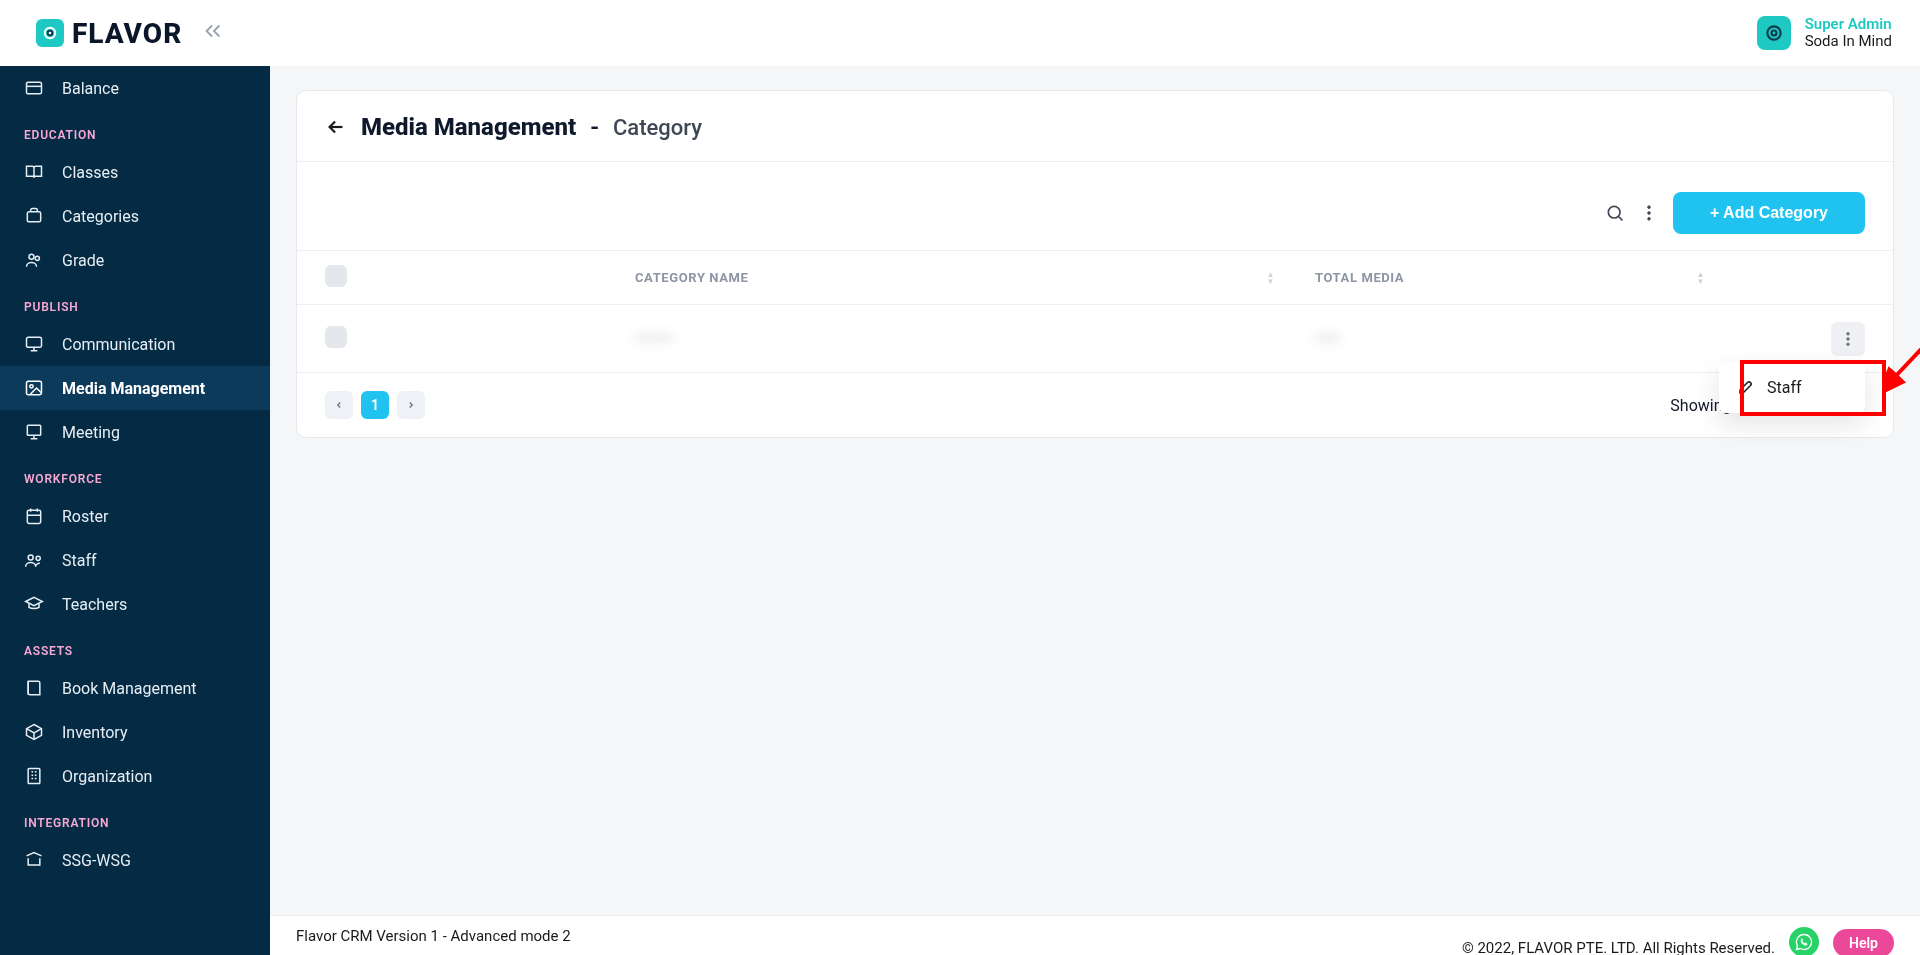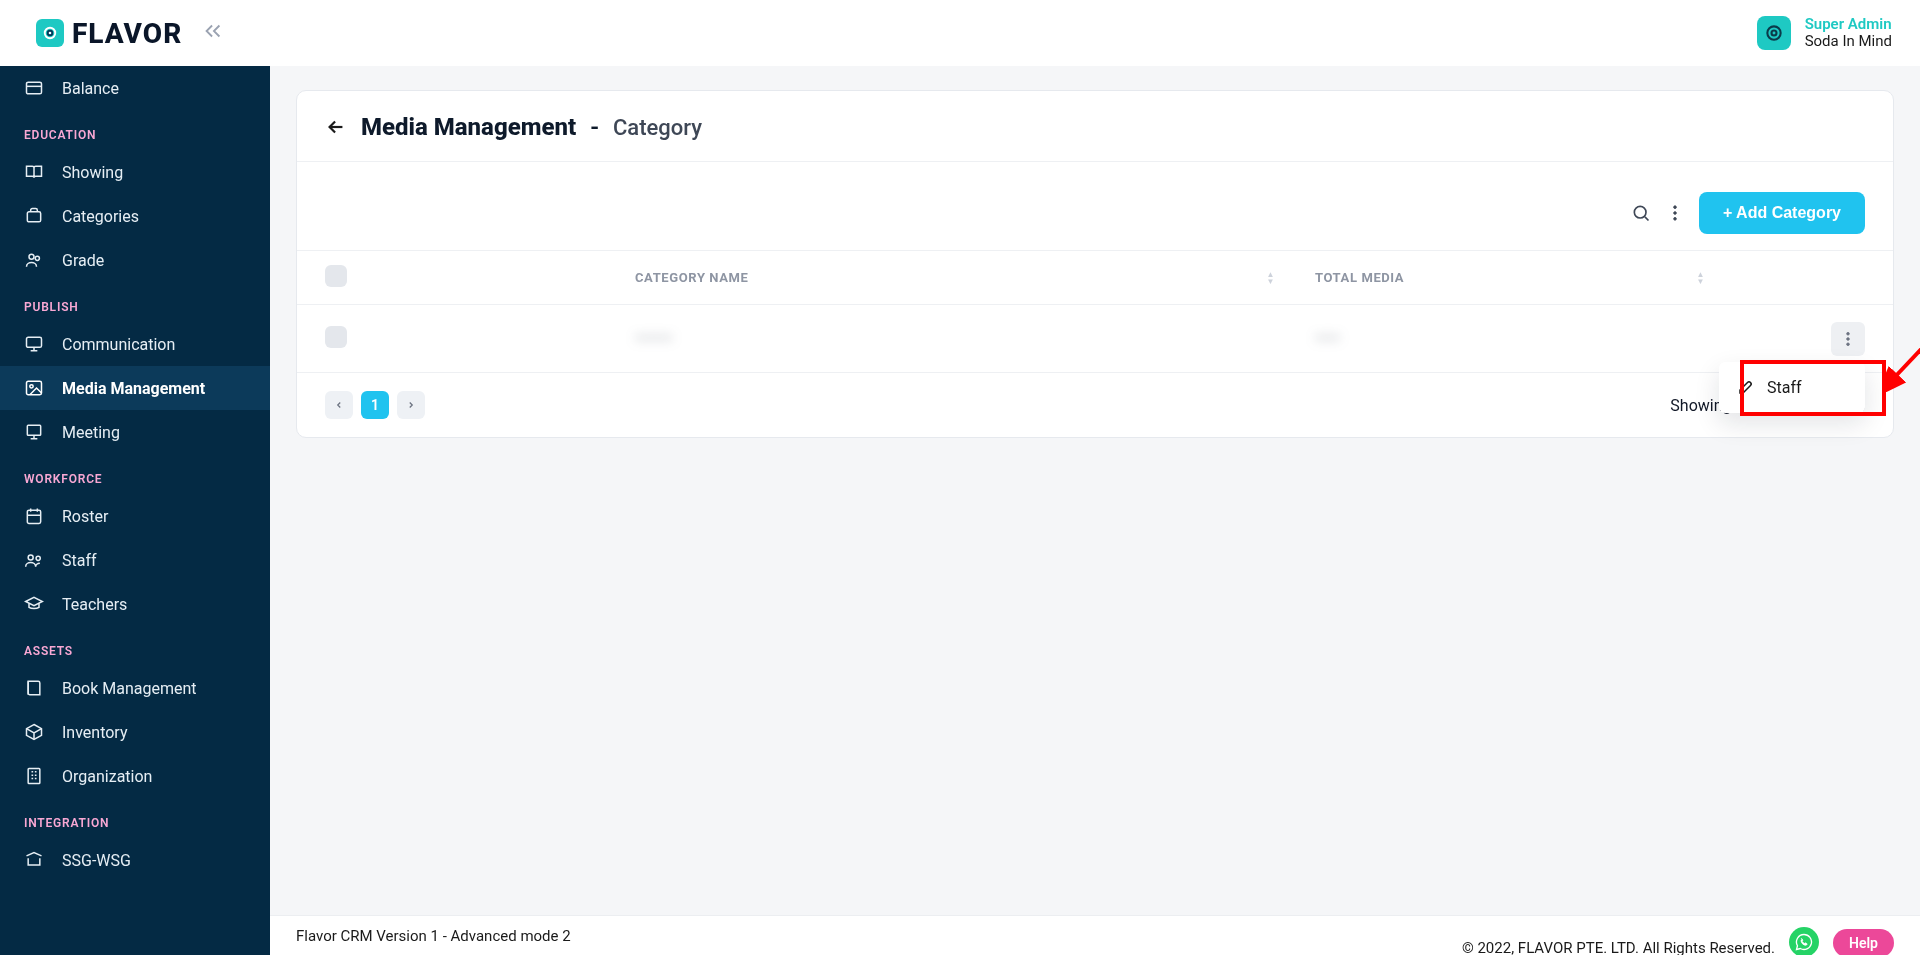--- a/index.html
+++ b/index.html
@@ -110,21 +110,21 @@
     display: flex; justify-content: flex-end; align-items: center;
     gap: 14px;
     padding: 30px 28px 16px;
   }
   .tool-icon { cursor: pointer; color: #3e4756; display: flex; }
   .tool-icon svg { width: 20px; height: 20px; stroke: currentColor; }
   .add-btn {
     background: #20c3ef;
     color: #fff;
     border: none;
-    padding: 12px 24px;
+    padding: 12px 37px;
     border-radius: 8px;
     font-size: 16px;
     font-weight: 600;
     cursor: pointer;
   }
 
   .table { width: 100%; }
   .thead-row, .tbody-row {
     display: grid;
     grid-template-columns: 310px 1fr 430px 120px;
@@ -282,21 +282,21 @@
         <path d="M3 10h18"></path>
       </svg>
     <span>Balance</span>
   </div>
 
   <div class="side-section-title">EDUCATION</div>
   <div class="side-item">
     <svg viewBox="0 0 24 24">
         <path d="M3 5h7a2 2 0 012 2v12a2 2 0 00-2-2H3V5zM21 5h-7a2 2 0 00-2 2v12a2 2 0 012-2h7V5z"></path>
       </svg>
-    <span>Showing</span>
+    <span>Classes</span>
   </div>
   <div class="side-item">
     <svg viewBox="0 0 24 24">
         <rect x="4" y="7" width="16" height="12" rx="2"></rect>
         <path d="M8 7V5a2 2 0 012-2h4a2 2 0 012 2v2"></path>
       </svg>
     <span>Categories</span>
   </div>
   <div class="side-item">
     <svg viewBox="0 0 24 24">

